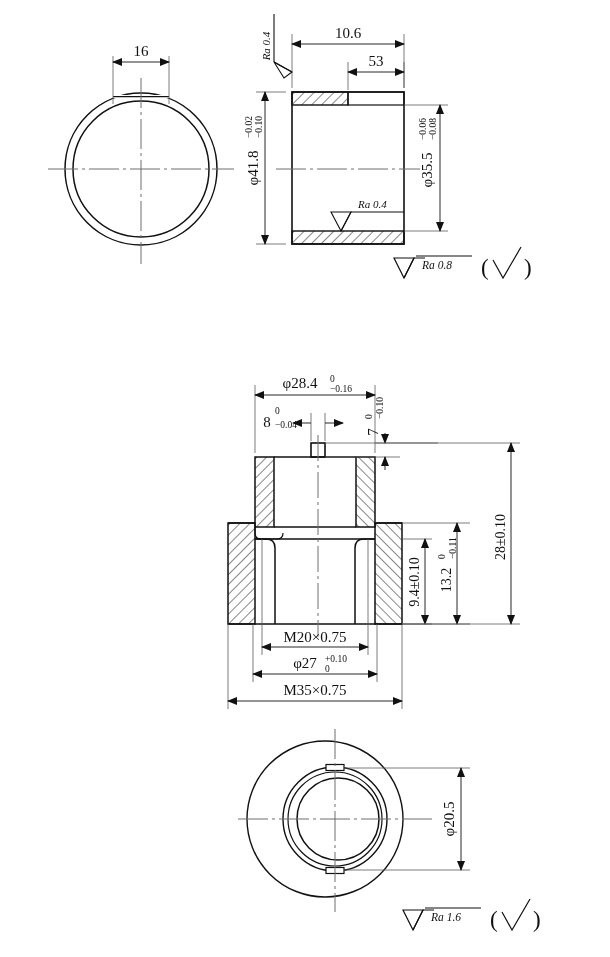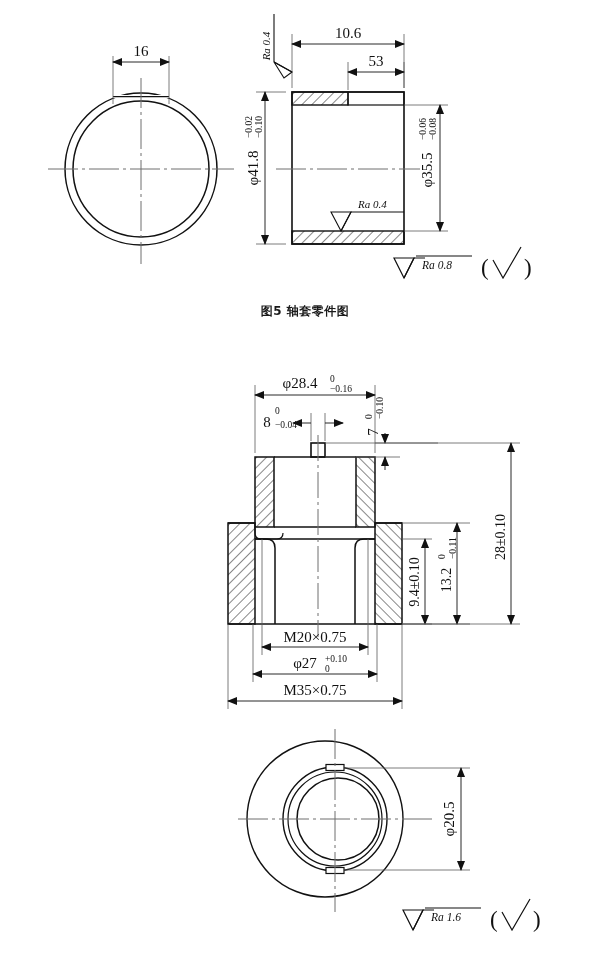--- a/index.html
+++ b/index.html
@@ -108,21 +108,20 @@
     <path d="M404,278 L414,258 L425,258" fill="none" stroke="#111" stroke-width="1.2"></path>
     <path d="M404,278 L394,258 L414,258 Z" fill="none" stroke="#111" stroke-width="1.2"></path>
     <line x1="416" y1="256" x2="472" y2="256" stroke="#111" stroke-width="1.1"></line>
     <text x="422" y="269" font-size="11.5" font-style="italic">Ra 0.8</text>
     <text x="481" y="275" font-size="23">(</text>
     <path d="M493,260 L503,278 L521,247" fill="none" stroke="#111" stroke-width="1.2"></path>
     <text x="524" y="275" font-size="23">)</text>
   </g>
 </svg>
 
-<div class="fig-caption cap5">图5  轴套零件图</div>
 
 <svg width="610" height="620" viewBox="0 0 610 620" style="position:absolute;left:0;top:337px;">
   <defs>
     <marker id="bh" markerWidth="10" markerHeight="8" refX="9" refY="4" orient="auto" markerUnits="userSpaceOnUse">
       <path d="M0,0 L10,4 L0,8 Z" fill="#111"></path>
     </marker>
     <marker id="bhr" markerWidth="10" markerHeight="8" refX="1" refY="4" orient="auto" markerUnits="userSpaceOnUse">
       <path d="M10,0 L0,4 L10,8 Z" fill="#111"></path>
     </marker>
     <pattern id="hatchB" width="7" height="7" patternTransform="rotate(45)" patternUnits="userSpaceOnUse">

